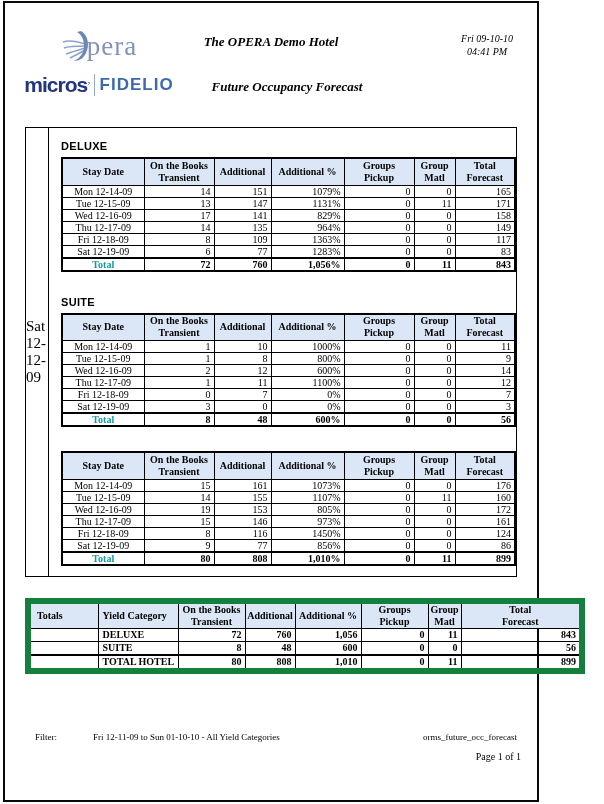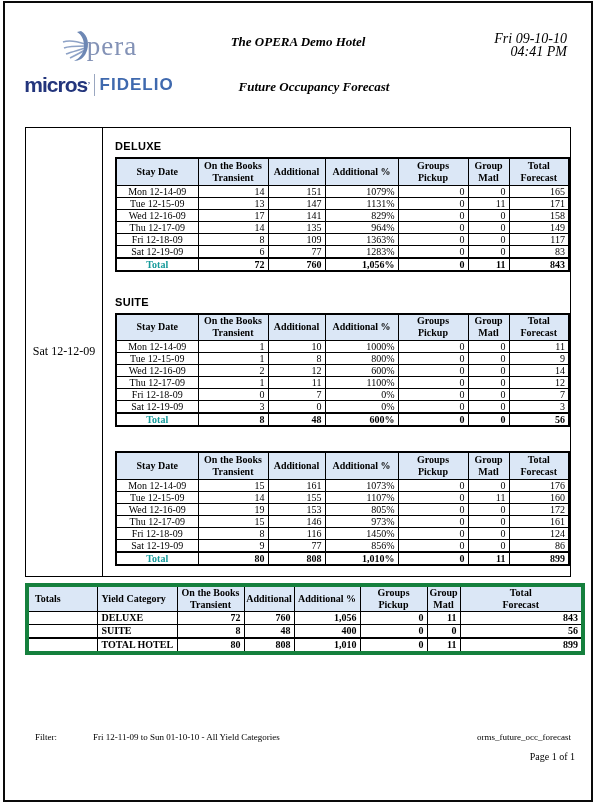--- a/index.html
+++ b/index.html
@@ -1,40 +1,40 @@
 <!DOCTYPE html>
 <html><head>
 <meta charset="utf-8">
 <style>
   * { margin:0; padding:0; box-sizing:border-box; }
   html,body { width:604px; height:804px; background:#fff; font-family:"Liberation Serif", serif; color:#000; }
-  .page { position:absolute; left:3px; top:1px; width:590px; height:801px; border:2px solid #0a0a0a; background:#fff; }
+  .page { position:absolute; left:3px; top:1px; width:536px; height:801px; border:2px solid #0a0a0a; background:#fff; }
 
   
   .header { position:relative; height:124px; }
   .logo-block { position:absolute; left:18px; top:26px; width:152px; }
   .opera-logo { display:flex; align-items:center; justify-content:center; }
   .opera-text { font-size:27px; color:#8392b6; letter-spacing:1px; margin-left:-4px; }
   .micros-row { margin-top:10px; display:flex; align-items:center; justify-content:center; }
   .micros-text { font-family:"Liberation Sans", sans-serif; font-weight:bold; font-size:21px; color:#23357c; letter-spacing:-1px; }
   .micros-tick { font-size:10px; color:#23357c; vertical-align:top; }
   .logo-divider { width:1px; height:22px; background:#9aa7c0; margin:0 5px 0 3px; }
   .fidelio-text { font-family:"Liberation Sans", sans-serif; font-weight:bold; font-size:17px; color:#3f69ae; letter-spacing:1px; }
   .titles { position:absolute; left:120px; right:120px; top:0; text-align:center; }
   .hotel-title { margin-top:31px; font-size:13px; font-style:italic; font-weight:bold; }
   .report-title { margin-top:29px; font-size:13px; font-style:italic; font-weight:bold;margin-left:32px; }
-  .datetime { position:absolute; right:24px; top:29px; text-align:right; font-style:italic; font-size:14px; line-height:13px; }
+  .datetime { position:absolute; right:24px; top:29px; text-align:center; font-style:italic; font-size:10px; line-height:13px; }
 
   
   .outer-table { margin:0 20px; border:1px solid #000; }
   .outer-row { display:flex; }
   .we-label-cell { width:80px; border-right:1px solid #000; border-bottom:1px solid #000;
                    font-weight:bold; font-size:11px; padding:1px 0 1px 5px; }
   .we-head-empty { flex:1; border-bottom:1px solid #000; }
-  .we-value-cell { width:80px; border-right:1px solid #000; display:flex; align-items:center; justify-content:center; font-size:12px; }
+  .we-value-cell { width:80px; border-right:1px solid #000; display:flex; align-items:center; justify-content:center; font-size:15px; }
   .content-cell { flex:1; padding:10px 0 10px 12px; }
 
   .section { margin-top:24px; }
   .section:first-child { margin-top:2px; }
   .section-label { font-family:"Liberation Sans", sans-serif; font-weight:bold; font-size:11px; margin-bottom:5px; letter-spacing:0.3px; }
 
   table { border-collapse:collapse; table-layout:fixed; }
   .data-table { width:453px; border:2px solid #000; }
   .data-table th, .data-table td { border:1px solid #000; }
   .data-table th { background:#dbe7f6; font-weight:bold; font-size:10px; text-align:center;
@@ -43,21 +43,21 @@
   .data-table th:nth-child(1){width:82px} .data-table th:nth-child(2){width:70px}
   .data-table th:nth-child(3){width:57px} .data-table th:nth-child(4){width:73px}
   .data-table th:nth-child(5){width:70px} .data-table th:nth-child(6){width:41px}
   .data-table th:nth-child(7){width:60px}
   td.date { text-align:center; }
   td.num { text-align:right; }
   tr.total-row td { font-weight:bold; border-top:2px solid #000; height:13px; }
   td.total-label { color:#159a9a; text-align:center; }
 
   
-  .totals-table { width:560px; margin:6px 20px 0; border:4px solid #15803d; }
+  .totals-table { width:560px; margin:21px 20px 0; border:6px solid #15803d; }
   .totals-table th, .totals-table td { border:1px solid #000; }
   .totals-table th { background:#dbe7f6; font-weight:bold; font-size:10px; text-align:center;
                      white-space:pre-line; height:26px; vertical-align:middle; line-height:1.2; padding:0 1px; }
   .totals-table th:nth-child(1){width:70px; text-align:left; padding-left:6px;}
   .totals-table th:nth-child(2){width:80px; text-align:left; padding-left:4px;}
   .totals-table th:nth-child(3){width:67px} .totals-table th:nth-child(4){width:50px}
   .totals-table th:nth-child(5){width:66px} .totals-table th:nth-child(6){width:67px}
   .totals-table th:nth-child(7){width:33px}
   .totals-table td { font-size:10px; height:12px; line-height:12px; padding:0 3px; font-weight:bold; }
   td.category { text-align:left; padding-left:4px; }
@@ -397,21 +397,21 @@
           <td class="num">1,056</td>
           <td class="num">0</td>
           <td class="num">11</td>
           <td class="num">843</td>
         </tr>
         <tr>
           <td></td>
           <td class="category">SUITE</td>
           <td class="num">8</td>
           <td class="num">48</td>
-          <td class="num">400</td>
+          <td class="num">600</td>
           <td class="num">0</td>
           <td class="num">0</td>
           <td class="num">56</td>
         </tr>
         <tr class="grand-row">
           <td></td>
           <td class="category">TOTAL HOTEL</td>
           <td class="num">80</td>
           <td class="num">808</td>
           <td class="num">1,010</td>

